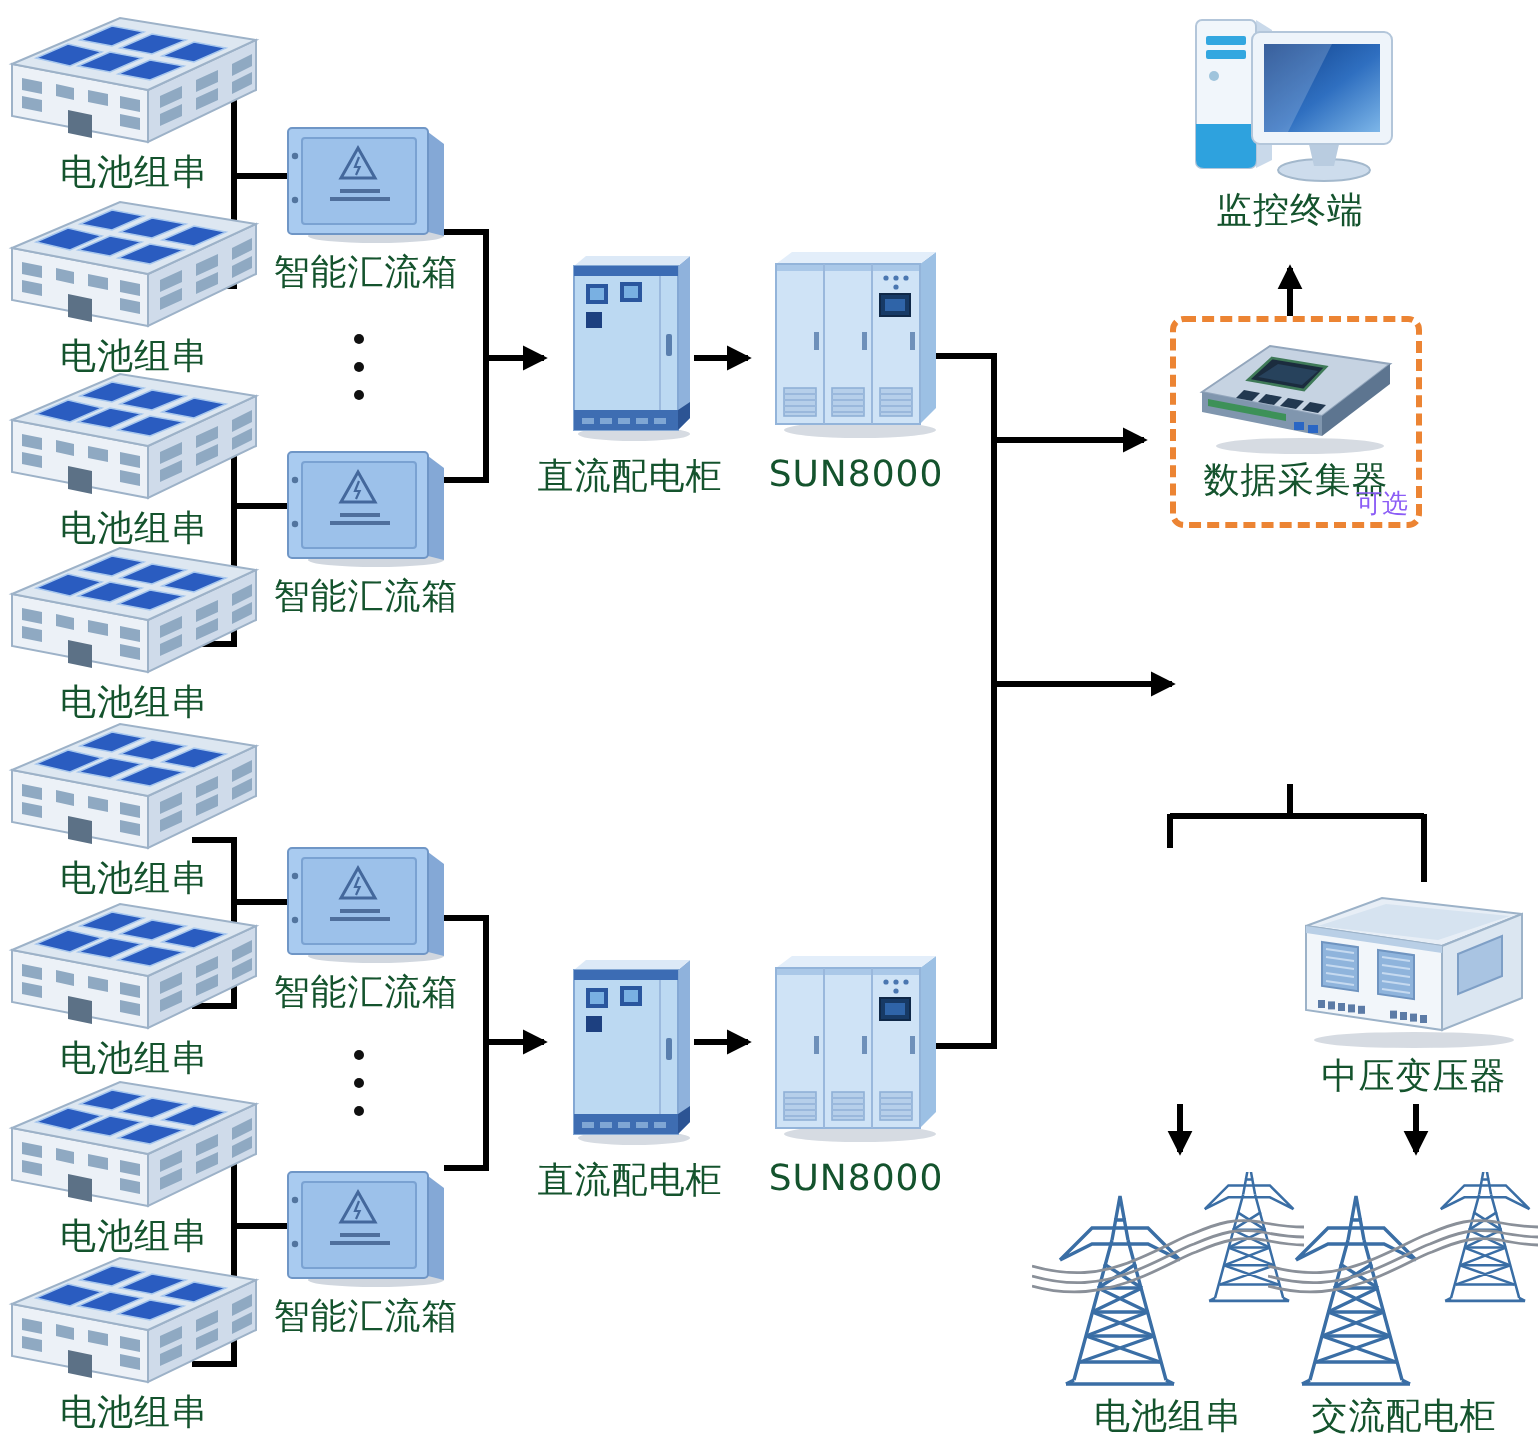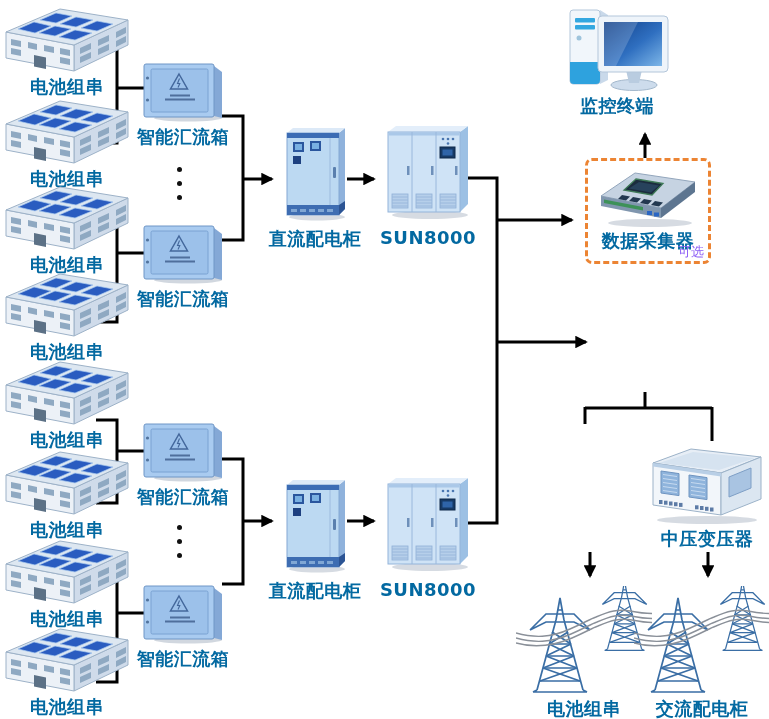--- a/index.html
+++ b/index.html
@@ -2,21 +2,21 @@
 <html><head>
 <meta charset="utf-8">
 <style>
   html,body{margin:0;padding:0;background:#fff;}
   #stage{
     position:relative;width:769px;height:719px;background:#ffffff;
     font-family:"DejaVu Sans","Liberation Sans",sans-serif;overflow:hidden;
   }
   .wires{position:absolute;left:0;top:0;z-index:1;}
   .node{position:absolute;display:flex;flex-direction:column;align-items:center;z-index:2;}
-  .lbl{font-size:18px;font-weight:700;color:#0369a1;white-space:nowrap;line-height:1.1;letter-spacing:0.5px;}
+  .lbl{font-size:18px;font-weight:400;color:#14532d;white-space:nowrap;line-height:1.1;letter-spacing:0.5px;}
   .building .lbl{margin-top:4px;}
   .combiner .lbl{margin-top:5px;}
   .dccab .lbl,.sun .lbl{margin-top:8px;}
   .monitor .lbl{margin-top:2px;}
   .accab .lbl{margin-top:3px;}
   .anti .lbl,.transformer .lbl{margin-top:4px;}
   .towers .lbl{margin-top:1px;}
   .dots{position:absolute;z-index:2;display:flex;flex-direction:column;gap:9px;}
   .dots span{width:5px;height:5px;border-radius:50%;background:#101010;}
   .optbox{
@@ -417,21 +417,21 @@
       </svg>
     <div class="lbl">SUN8000</div>
   </div>
   <div class="node sun" style="left:373px;top:474px;width:110px;">
     <svg width="84" height="98">
         <use href="#sym-sun8000"></use>
       </svg>
     <div class="lbl">SUN8000</div>
   </div>
 
-  <div class="node monitor" style="left:552px;top:6px;width:130px;align-items:center;">
+  <div class="node monitor" style="left:580px;top:6px;width:130px;align-items:center;">
     <svg width="110" height="88">
         <use href="#sym-computer"></use>
       </svg>
     <div class="lbl">监控终端</div>
   </div>
 
   <div class="optbox">
     <svg width="106" height="62">
         <use href="#sym-collector"></use>
       </svg>

